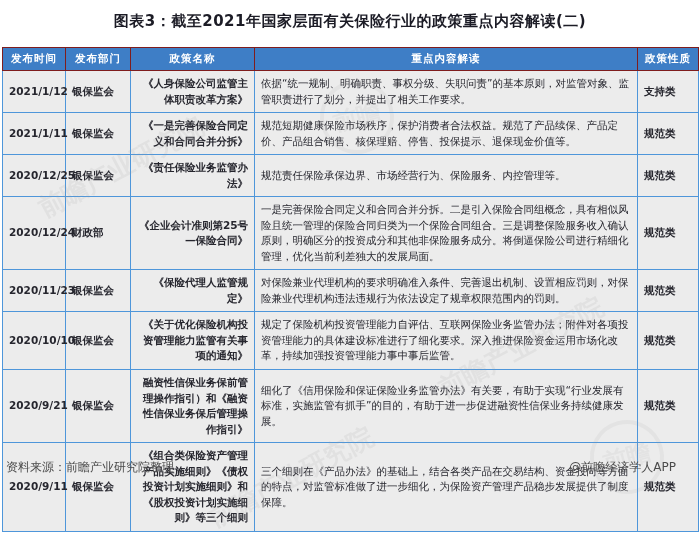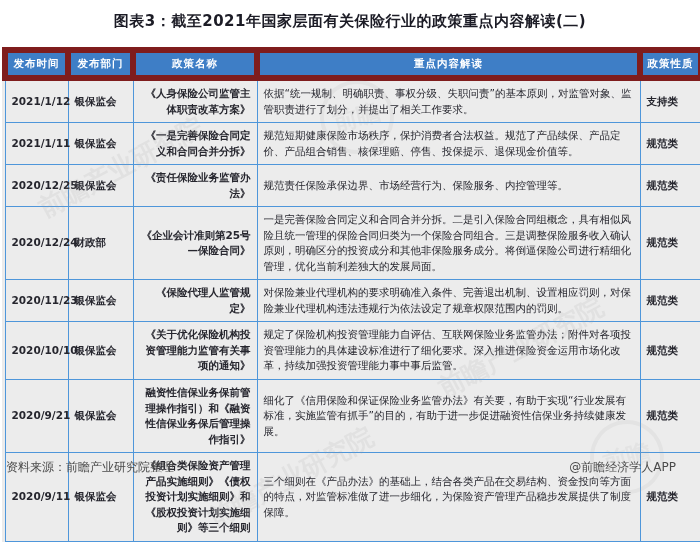--- a/index.html
+++ b/index.html
@@ -34,21 +34,21 @@
   table.policy col.c-detail { width: 383px; }
   table.policy col.c-nature { width: 61px; }
 
   table.policy th {
     background: #3E7EC6;
     color: #ffffff;
     font-size: 10.5px;
     font-weight: bold;
     padding: 4px 2px;
     text-align: center;
-    border: 6px solid #7f1d1d;
+    border: 1px solid #7f1d1d;
     letter-spacing: 1px;
   }
   table.policy td {
     border: 1px solid #4E96DA;
     font-size: 10.5px;
     color: #26262e;
     padding: 5px 6px;
     line-height: 1.48;
     vertical-align: middle;
     background: transparent;

